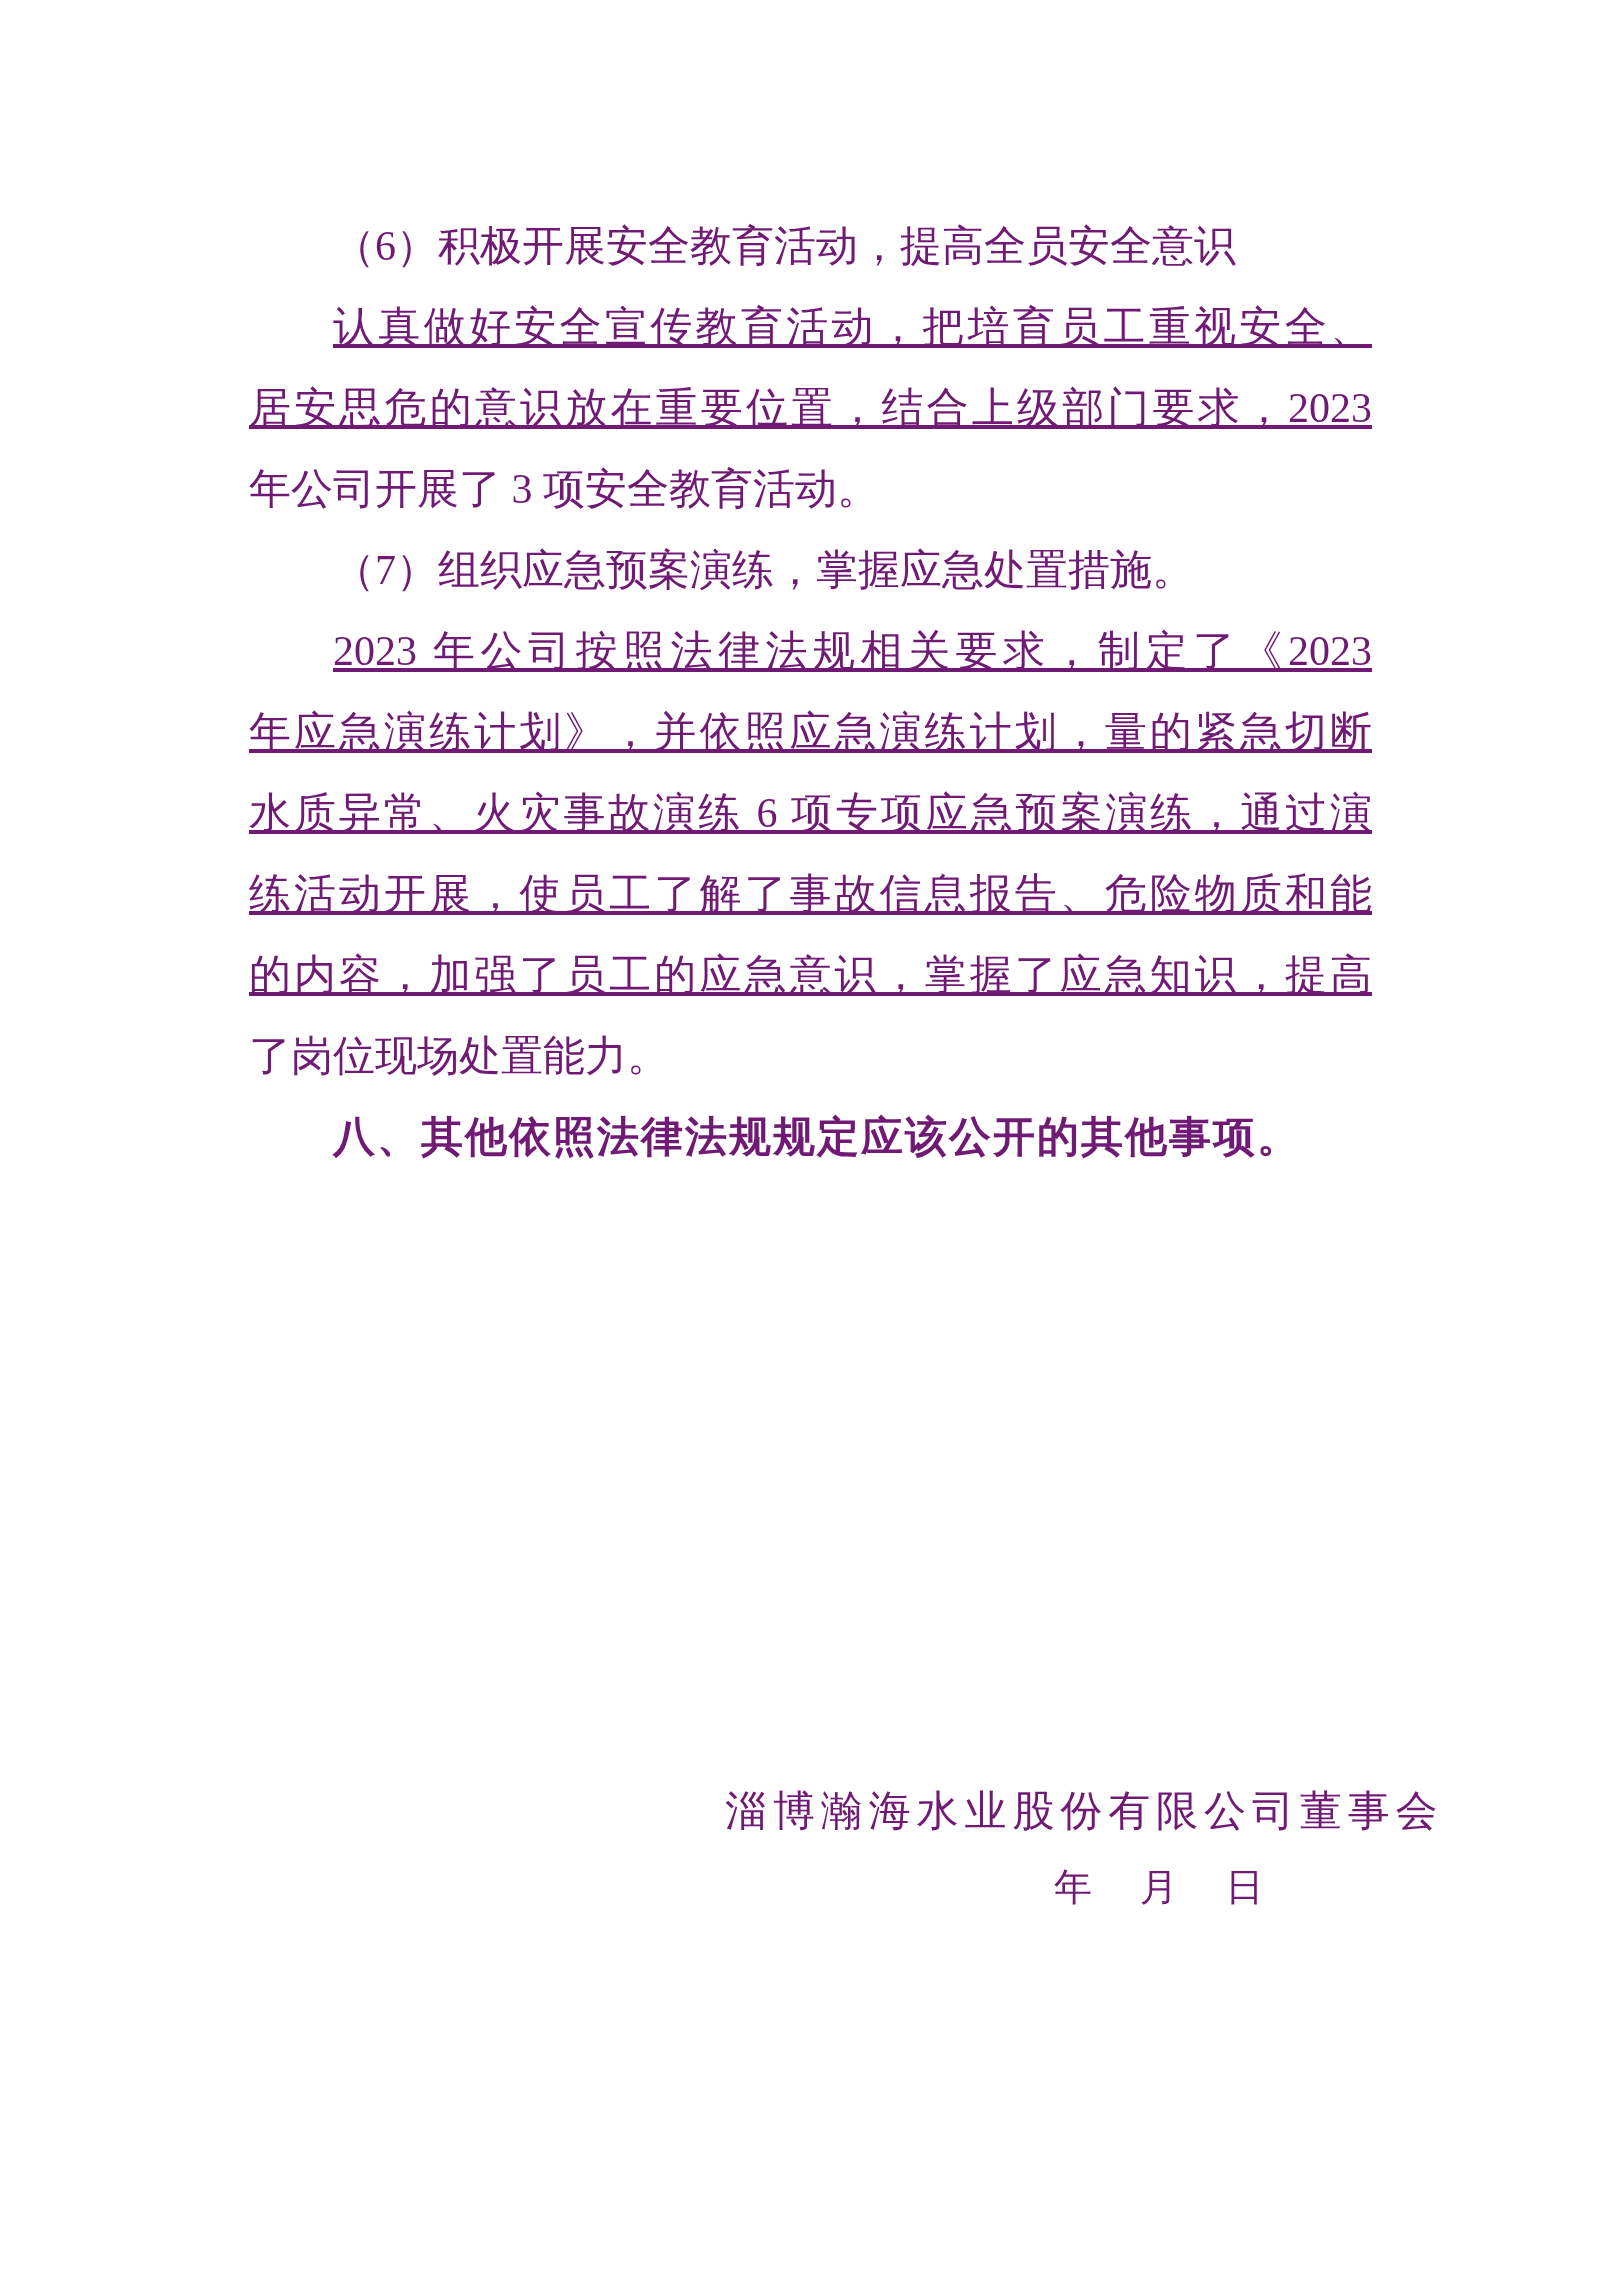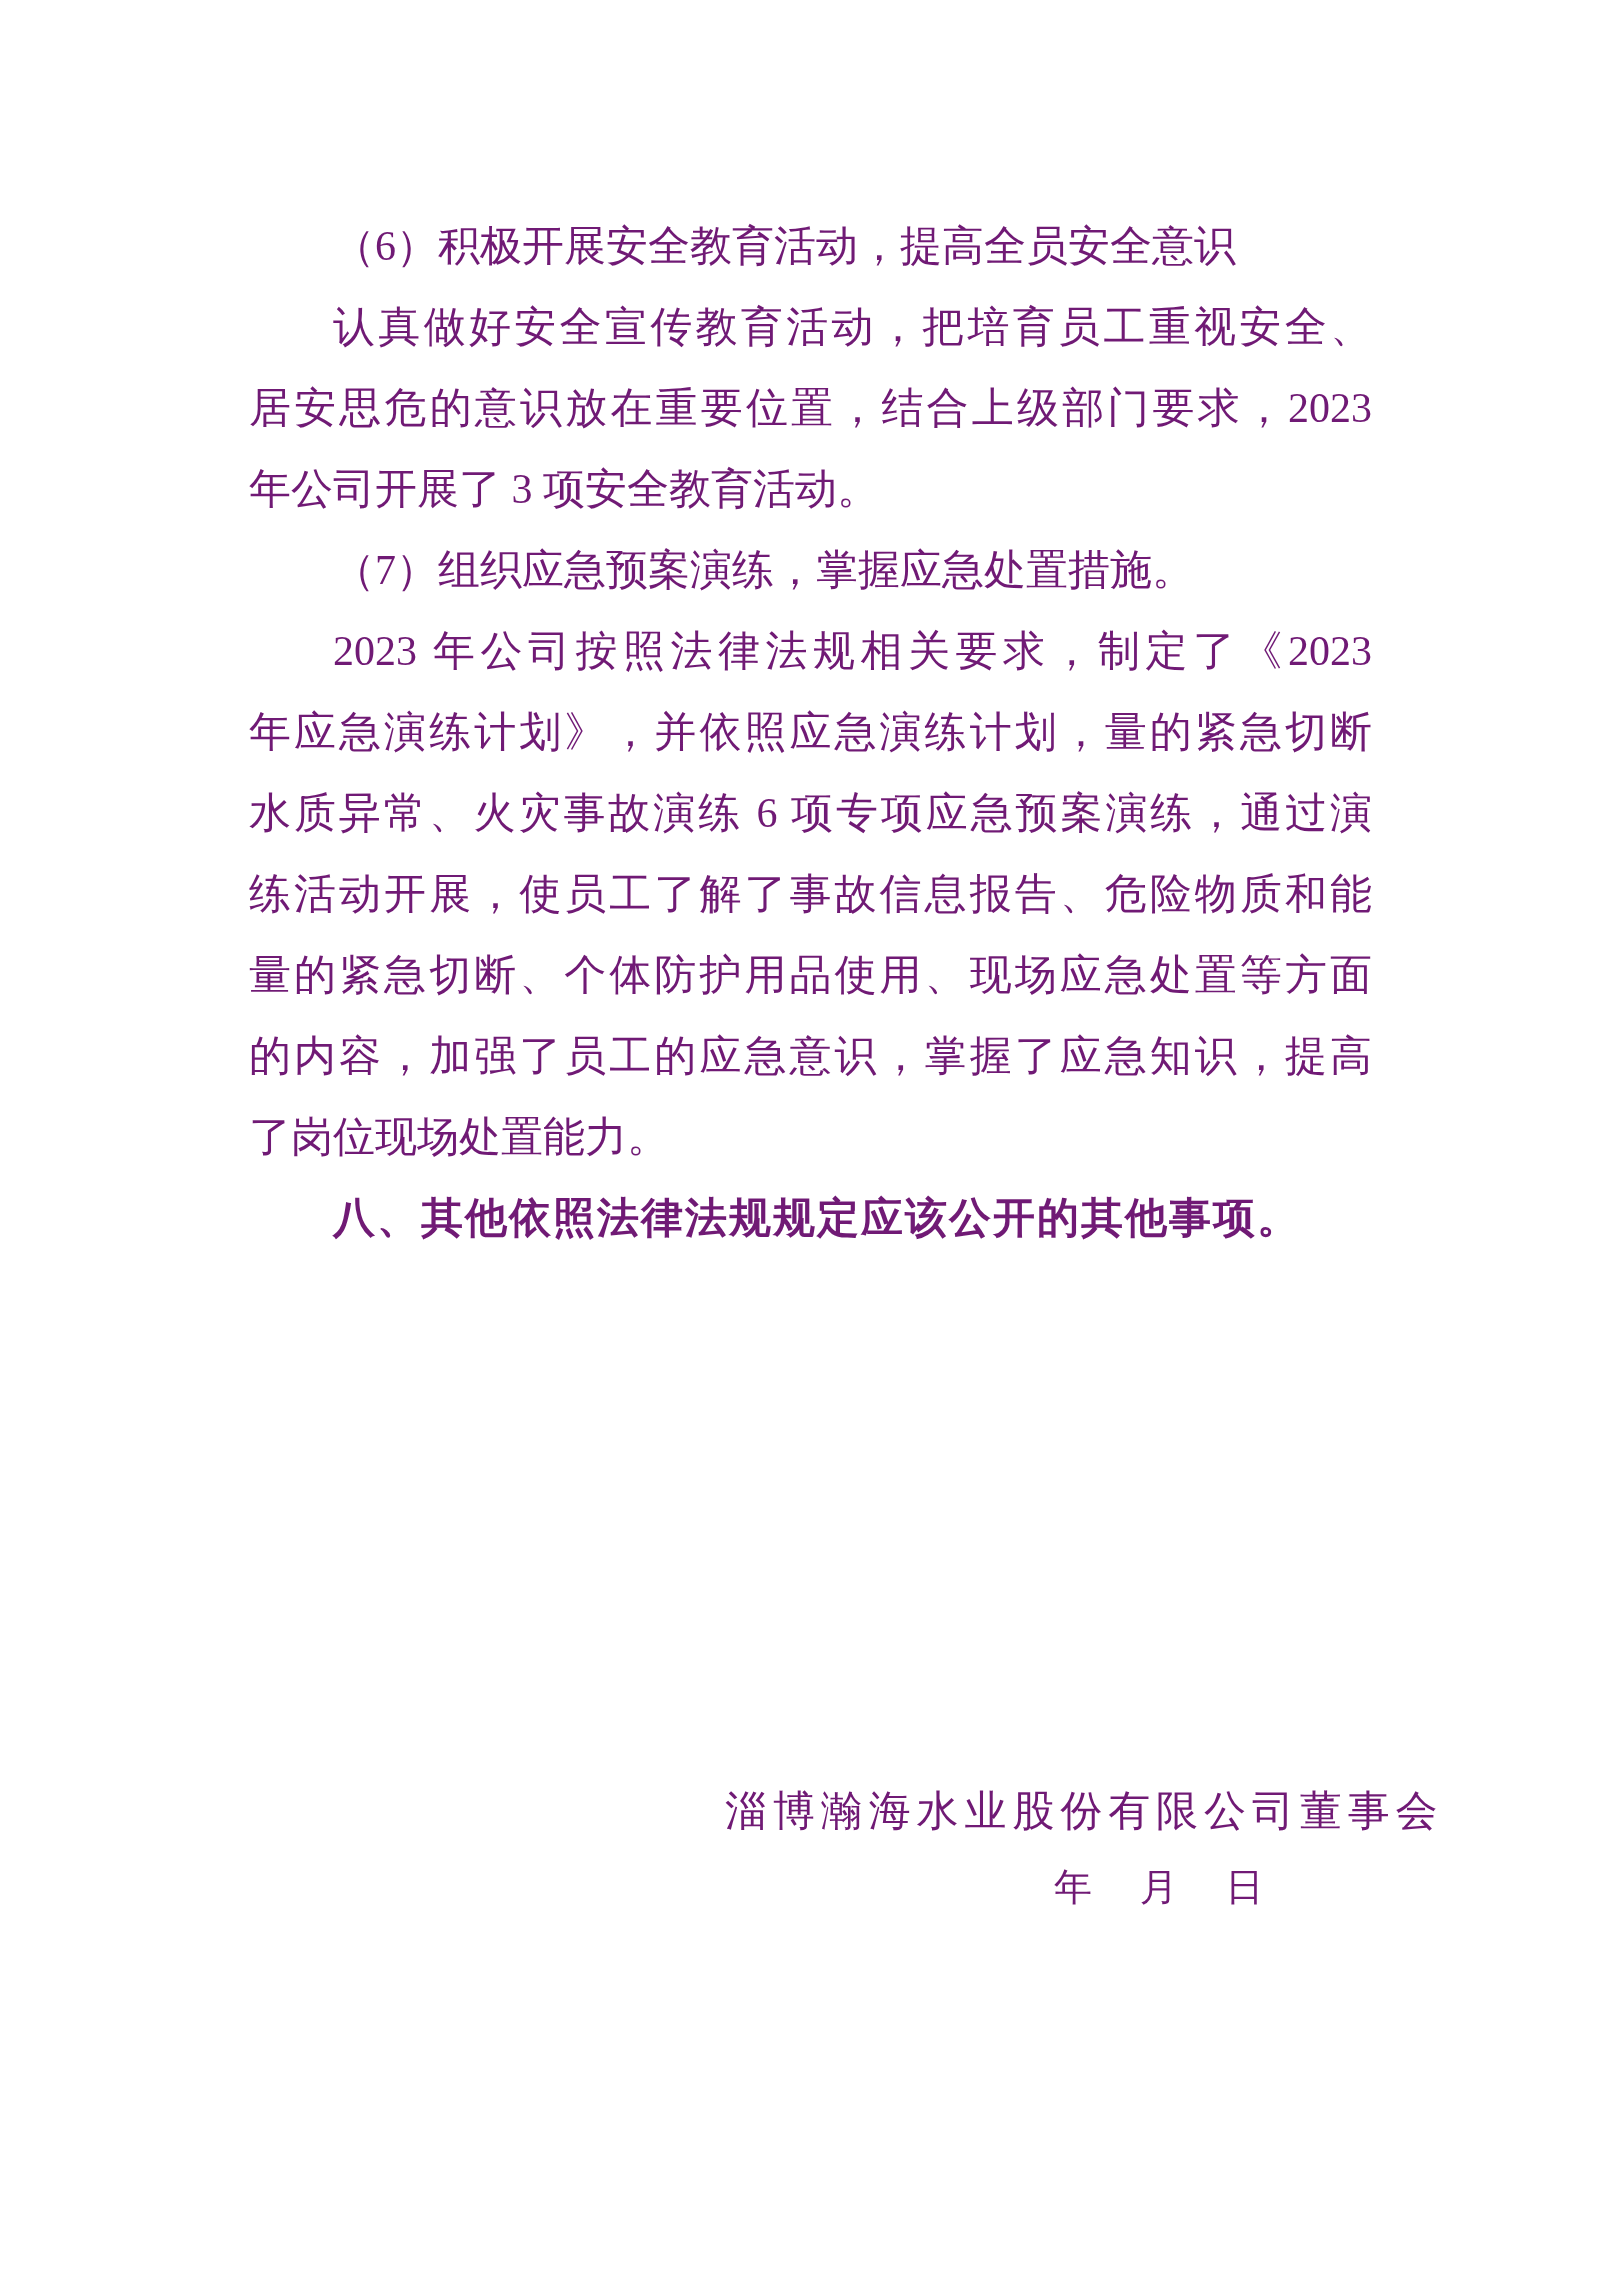--- a/index.html
+++ b/index.html
@@ -23,20 +23,21 @@
     height: 81px;
     line-height: 81px;
     font-size: 42px;
     white-space: pre;
     text-align: left;
   }
   .line.justify {
     white-space: normal;
     text-align: justify;
     text-align-last: justify;
+    text-decoration: underline;
   }
   .line.indent { text-indent: 84px; }
   .line.bold { font-weight: bold; letter-spacing: 2px; }
   .sig-company {
     position: absolute;
     left: 725px;
     top: 1771px;
     height: 81px;
     line-height: 81px;
     font-size: 42px;
@@ -61,21 +62,20 @@
   <div class="body-text">
     <div class="line indent">（6）积极开展安全教育活动，提高全员安全意识</div>
     <div class="line indent justify">认真做好安全宣传教育活动，把培育员工重视安全、</div>
     <div class="line justify">居安思危的意识放在重要位置，结合上级部门要求，2023</div>
     <div class="line">年公司开展了 3 项安全教育活动。</div>
     <div class="line indent">（7）组织应急预案演练，掌握应急处置措施。</div>
     <div class="line indent justify">2023 年公司按照法律法规相关要求，制定了《2023</div>
     <div class="line justify">年应急演练计划》，并依照应急演练计划，量的紧急切断</div>
     <div class="line justify">水质异常、火灾事故演练 6 项专项应急预案演练，通过演</div>
     <div class="line justify">练活动开展，使员工了解了事故信息报告、危险物质和能</div>
-    <div class="line justify">量的紧急切断、个体防护用品使用、现场应急处置等方面</div>
     <div class="line justify">的内容，加强了员工的应急意识，掌握了应急知识，提高</div>
     <div class="line">了岗位现场处置能力。</div>
     <div class="line indent bold">八、其他依照法律法规规定应该公开的其他事项。</div>
   </div>
 
   <div class="sig-company">淄博瀚海水业股份有限公司董事会</div>
   <div class="sig-date">年　月　日</div>
 </div>
 
 

